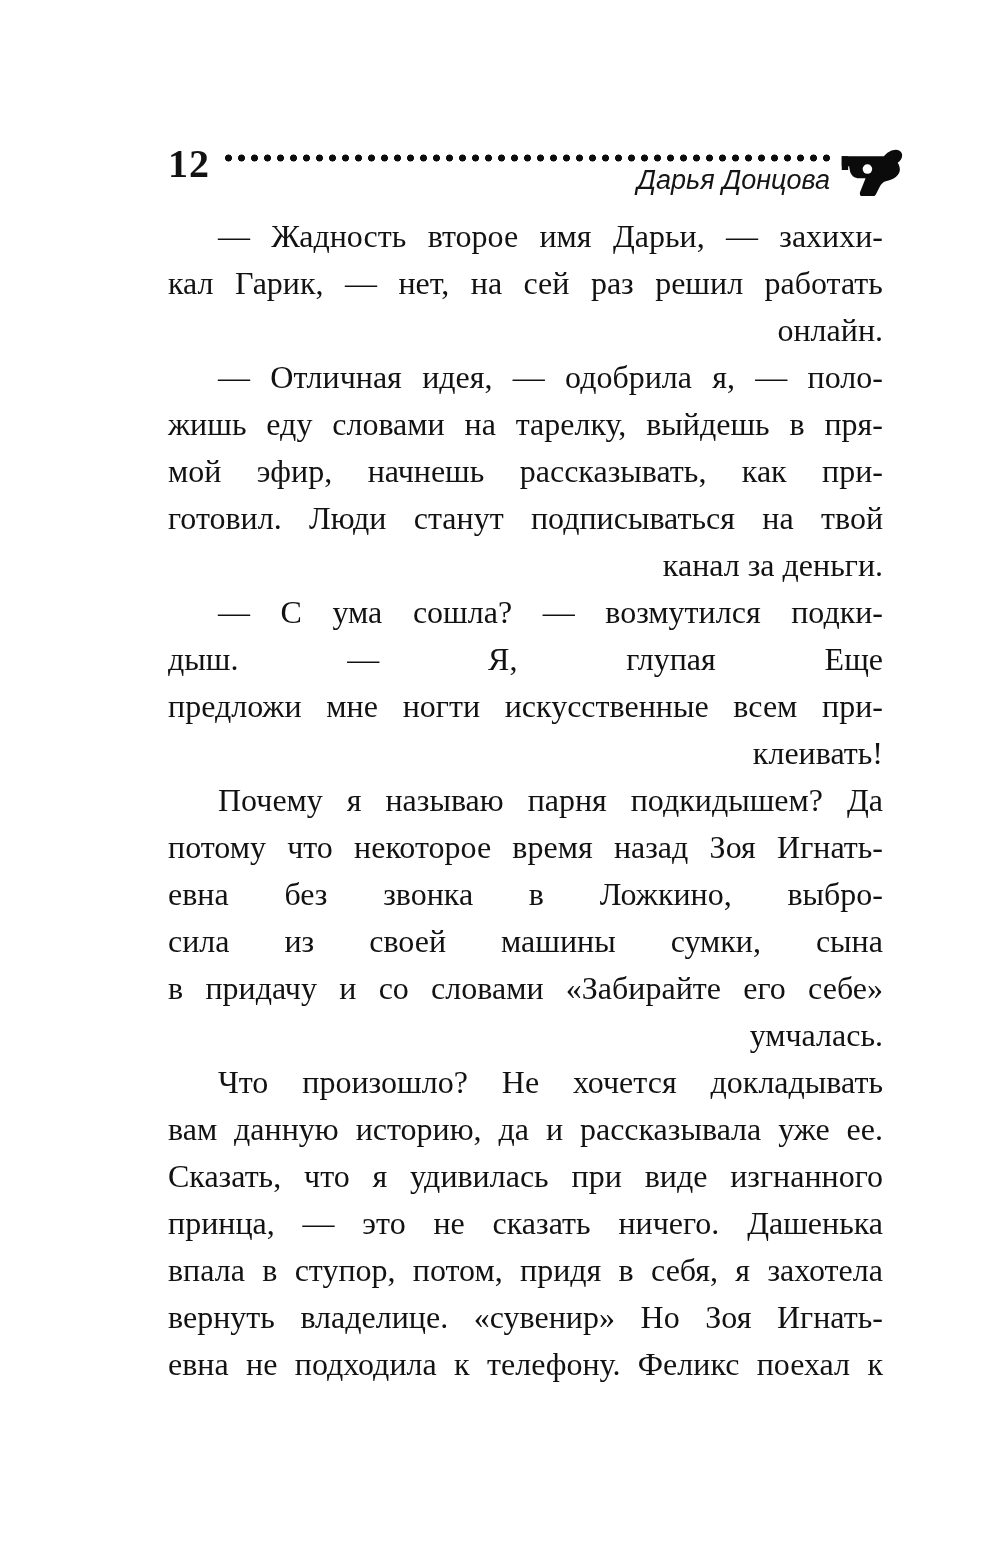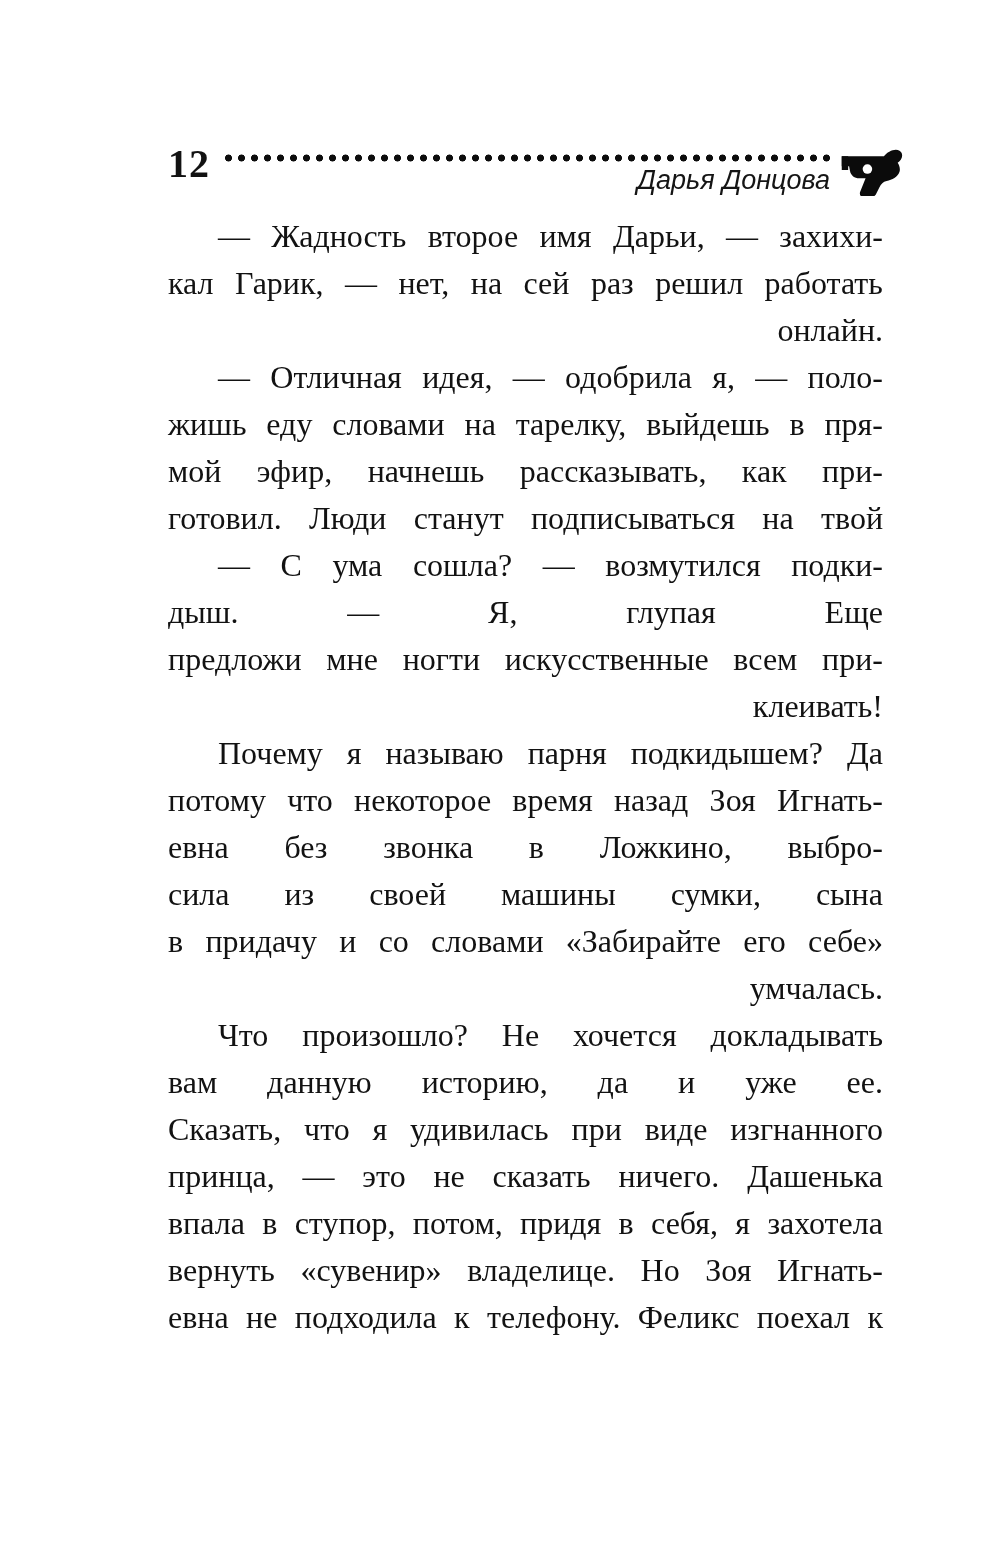--- a/index.html
+++ b/index.html
@@ -160,20 +160,21 @@
           <span>при-</span>
         </div>
       <div class="line j">
           <span>готовил.</span>
           <span>Люди</span>
           <span>станут</span>
           <span>подписываться</span>
           <span>на</span>
           <span>твой</span>
         </div>
+      <div class="line last">канал за деньги.</div>
     </div>
 
     <div class="para">
       <div class="line j first">
           <span>—</span>
           <span>С</span>
           <span>ума</span>
           <span>сошла?</span>
           <span>—</span>
           <span>возмутился</span>
@@ -251,20 +252,21 @@
           <span>Не</span>
           <span>хочется</span>
           <span>докладывать</span>
         </div>
       <div class="line j">
           <span>вам</span>
           <span>данную</span>
           <span>историю,</span>
           <span>да</span>
           <span>и</span>
+          <span>рассказывала</span>
           <span>уже</span>
           <span>ее.</span>
         </div>
       <div class="line j">
           <span>Сказать,</span>
           <span>что</span>
           <span>я</span>
           <span>удивилась</span>
           <span>при</span>
           <span>виде</span>
@@ -285,22 +287,22 @@
           <span>ступор,</span>
           <span>потом,</span>
           <span>придя</span>
           <span>в</span>
           <span>себя,</span>
           <span>я</span>
           <span>захотела</span>
         </div>
       <div class="line j">
           <span>вернуть</span>
+          <span>владелице.</span>
           <span>«сувенир»</span>
-          <span>владелице.</span>
           <span>Но</span>
           <span>Зоя</span>
           <span>Игнать-</span>
         </div>
       <div class="line j">
           <span>евна</span>
           <span>не</span>
           <span>подходила</span>
           <span>к</span>
           <span>телефону.</span>

